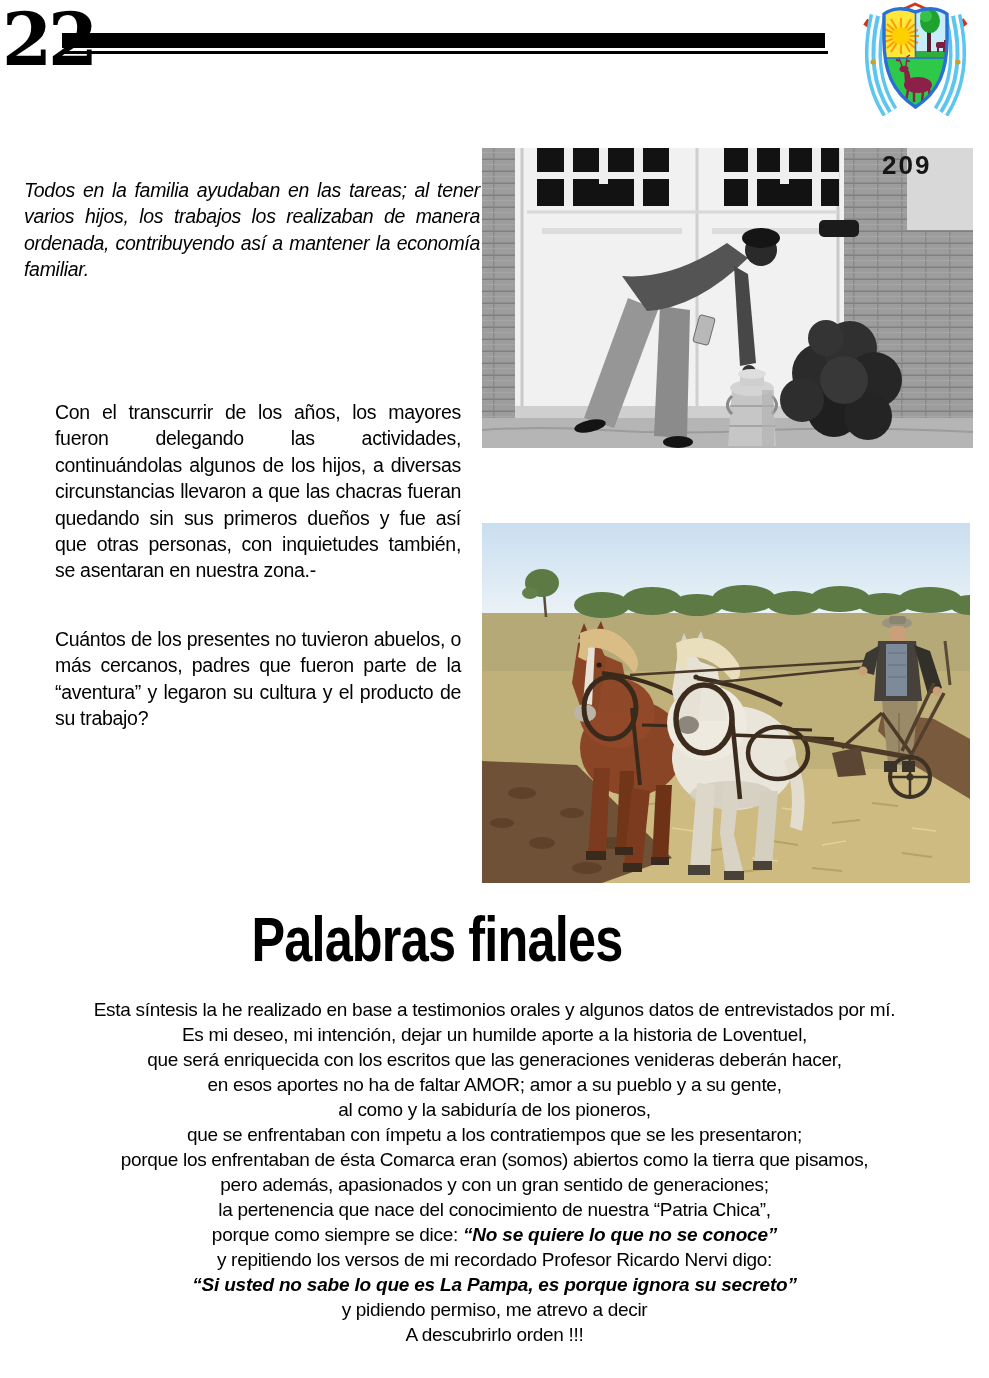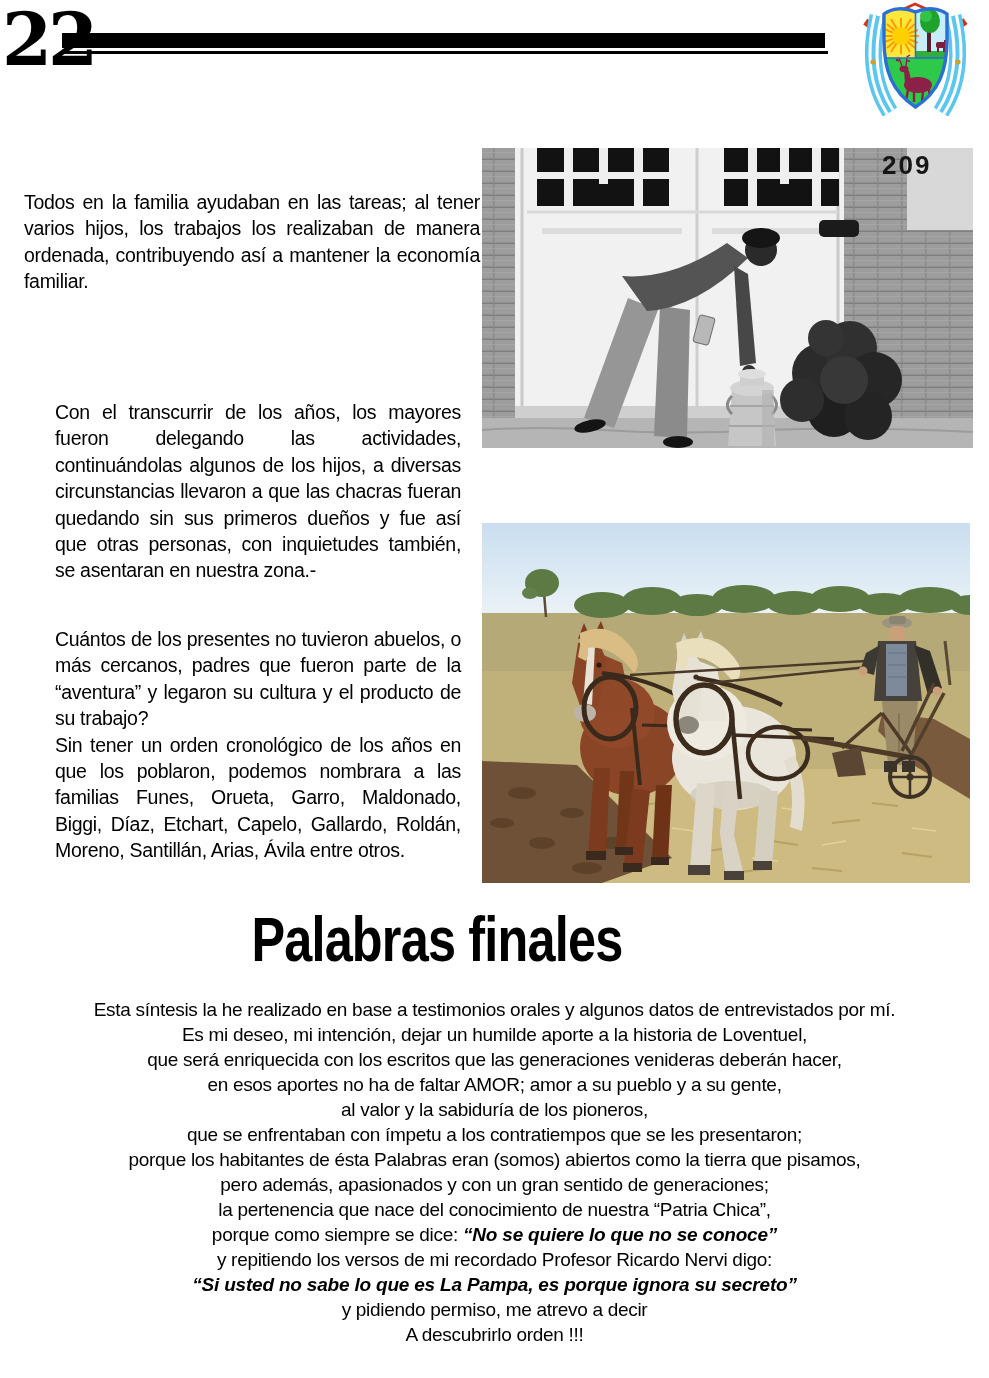--- a/index.html
+++ b/index.html
@@ -13,21 +13,21 @@
     letter-spacing:-4px;color:#000;
   }
   .rule-thick{position:absolute;left:62px;top:33px;width:763px;height:15px;background:#000;}
   .rule-thin{position:absolute;left:62px;top:51px;width:766px;height:3px;background:#000;}
   .emblem{position:absolute;left:842px;top:0;width:147px;height:116px;}
   .para{
     position:absolute;text-align:justify;font-size:19.5px;line-height:26.4px;
     letter-spacing:-0.3px;hyphens:auto;-webkit-hyphens:auto;
   }
   .para p{margin:0;}
-  #para1{left:24px;top:189px;width:456px;}
+  #para1{left:24px;top:177px;width:456px;font-style:italic;}
   #para2{left:55px;top:399px;width:406px;}
   #para3{left:55px;top:626px;width:406px;}
   .photo{position:absolute;display:block;}
   #photo-milkman{left:482px;top:148px;}
   #photo-plowing{left:482px;top:523px;}
   .finales-heading{
     position:absolute;left:0;top:903px;width:873px;text-align:center;
     font-weight:700;font-size:63px;line-height:72px;letter-spacing:-1px;white-space:nowrap;
   }
   .finales-heading span{display:inline-block;transform:scaleX(0.80);transform-origin:center;}
@@ -129,21 +129,20 @@
   </svg>
 
   <div class="para" id="para1">
     <p>Todos en la familia ayudaban en las tareas; al tener varios hijos, los trabajos los realizaban de manera ordenada, contribuyendo así a mantener la economía familiar.</p>
   </div>
   <div class="para" id="para2">
     <p>Con el transcurrir de los años, los mayores fueron delegando las actividades, continuándolas algunos de los hijos, a diversas circunstancias llevaron a que las chacras fueran quedando sin sus primeros dueños y fue así que otras personas, con inquietudes también, se asentaran en nuestra zona.-</p>
   </div>
   <div class="para" id="para3">
     <p>Cuántos de los presentes no tuvieron abuelos, o más cercanos, padres que fueron parte de la “aventura” y legaron su cultura y el producto de su trabajo?</p>
-    <p>Sin tener un orden cronológico de los años en que los poblaron, podemos nombrara a las familias Funes, Orueta, Garro, Maldonado, Biggi, Díaz, Etchart, Capelo, Gallardo, Roldán, Moreno, Santillán, Arias, Ávila entre otros.</p>
   </div>
 
   <svg class="photo" id="photo-milkman" width="491" height="300" viewBox="0 0 491 300">
     <defs>
       <pattern id="brick" width="24" height="12" patternUnits="userSpaceOnUse">
         <rect width="24" height="12" fill="#9d9d9d"></rect>
         <rect y="10.5" width="24" height="1.5" fill="#7f7f7f"></rect>
         <rect x="11" y="0" width="1.5" height="10.5" fill="#8a8a8a"></rect>
         <rect x="0" y="4" width="24" height="0.8" fill="#a8a8a8"></rect>
       </pattern>
@@ -363,23 +362,23 @@
   </svg>
 
   <div class="finales-heading">
     <span>Palabras finales</span>
   </div>
   <div class="finales">
       <div class="final-line"><span>Esta síntesis la he realizado en base a testimonios orales y algunos datos de entrevistados por mí.</span></div>
       <div class="final-line"><span>Es mi deseo, mi intención, dejar un humilde aporte a la historia de Loventuel,</span></div>
       <div class="final-line"><span>que será enriquecida con los escritos que las generaciones venideras deberán hacer,</span></div>
       <div class="final-line"><span>en esos aportes no ha de faltar AMOR; amor a su pueblo y a su gente,</span></div>
-      <div class="final-line"><span>al valor y la sabiduría de los pioneros,</span></div>
+      <div class="final-line"><span>al como y la sabiduría de los pioneros,</span></div>
       <div class="final-line"><span>que se enfrentaban con ímpetu a los contratiempos que se les presentaron;</span></div>
-      <div class="final-line"><span>porque los habitantes de ésta Palabras eran (somos) abiertos como la tierra que pisamos,</span></div>
+      <div class="final-line"><span>porque los enfrentaban de ésta Comarca eran (somos) abiertos como la tierra que pisamos,</span></div>
       <div class="final-line"><span>pero además, apasionados y con un gran sentido de generaciones;</span></div>
       <div class="final-line"><span>la pertenencia que nace del conocimiento de nuestra “Patria Chica”,</span></div>
       <div class="final-line"><span>porque como siempre se dice: </span><span class="quote">“No se quiere lo que no se conoce”</span></div>
       <div class="final-line"><span>y repitiendo los versos de mi recordado Profesor Ricardo Nervi digo:</span></div>
       <div class="final-line"><span class="quote">“Si usted no sabe lo que es La Pampa, es porque ignora su secreto”</span></div>
       <div class="final-line"><span>y pidiendo permiso, me atrevo a decir</span></div>
       <div class="final-line"><span>A descubrirlo orden !!!</span></div>
     </div>
 
 </div>

